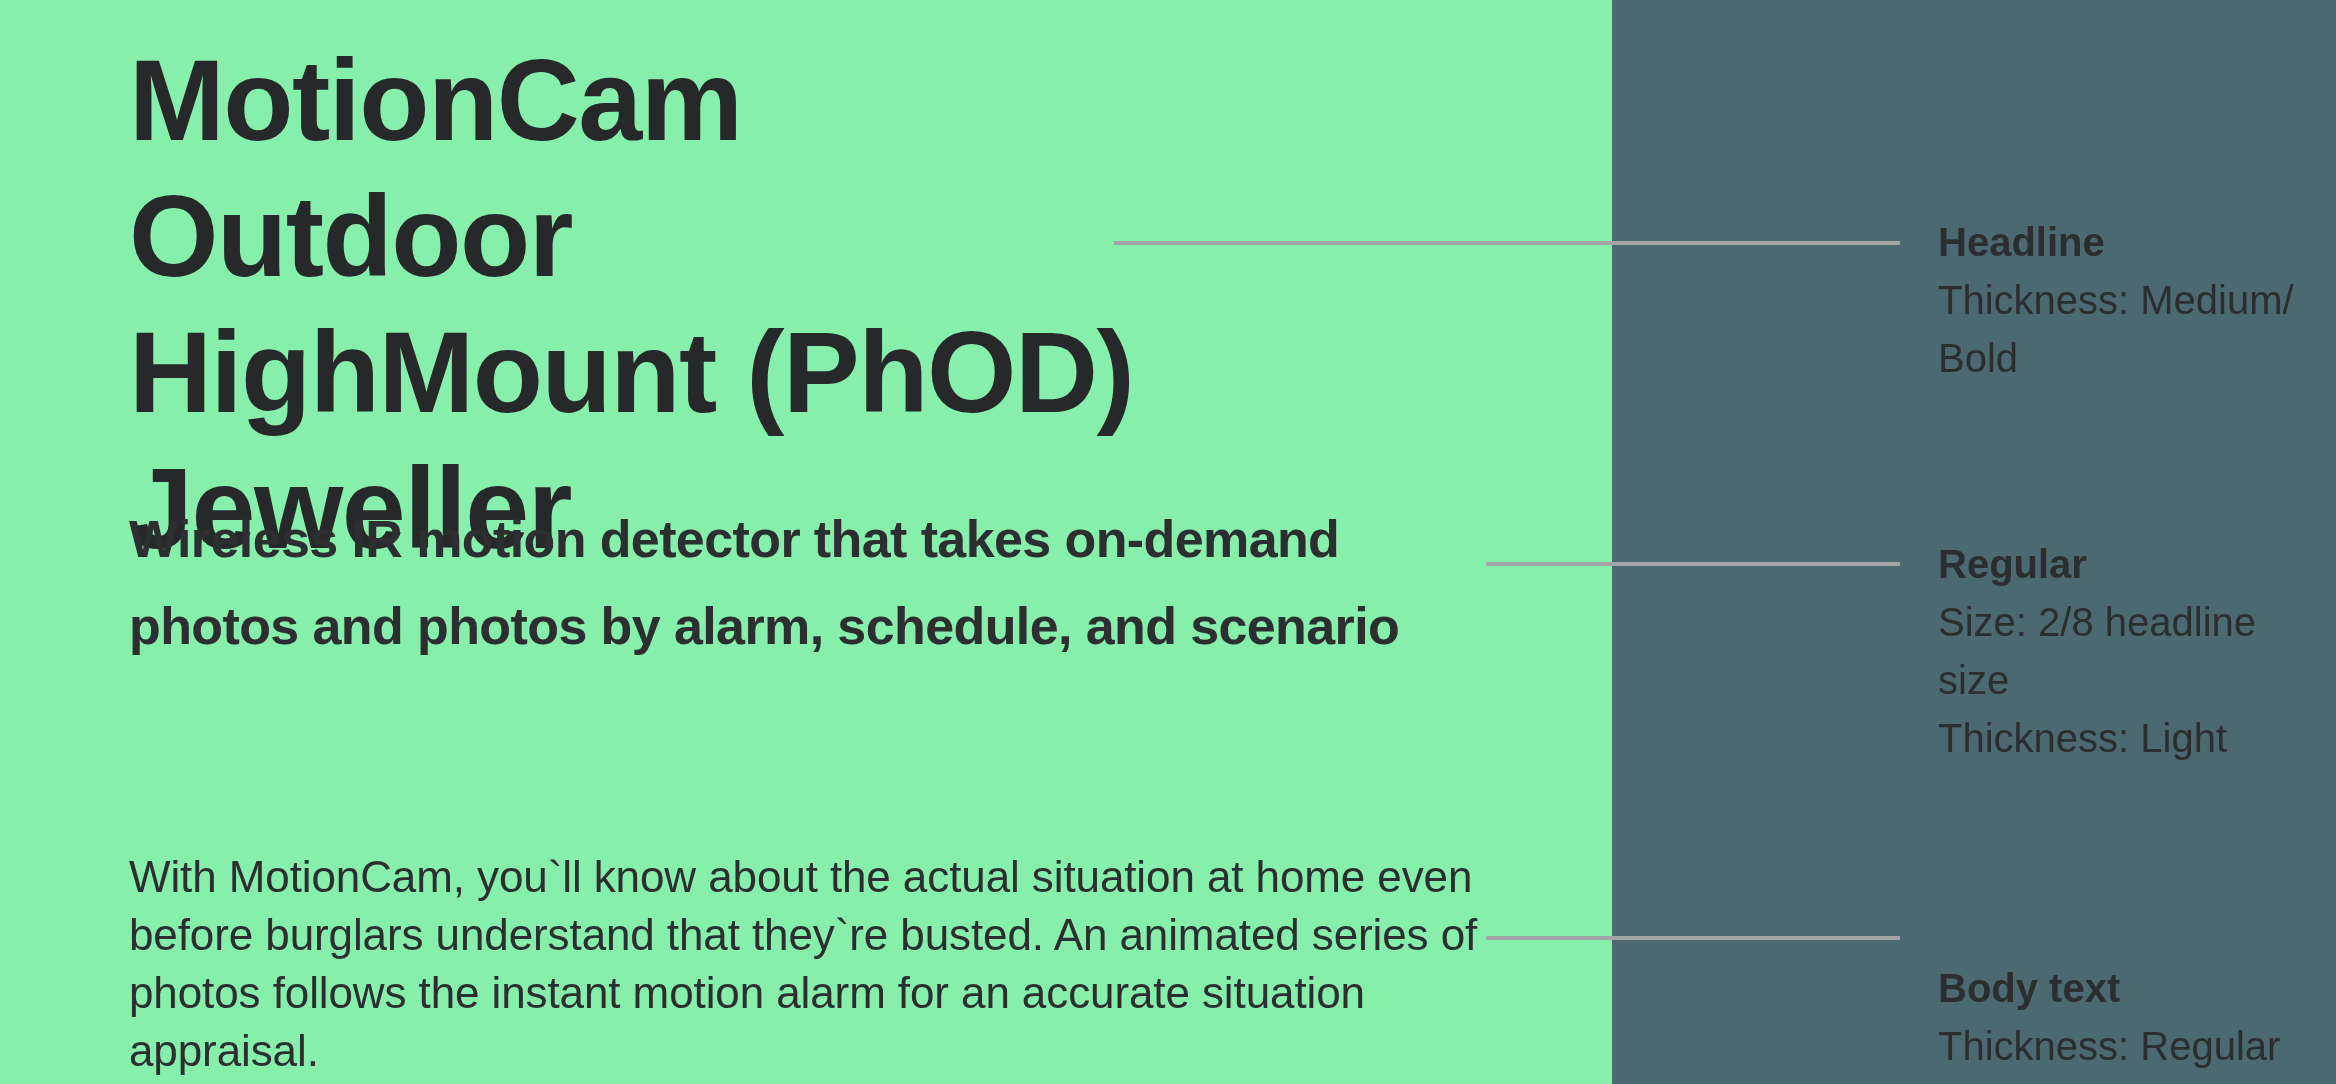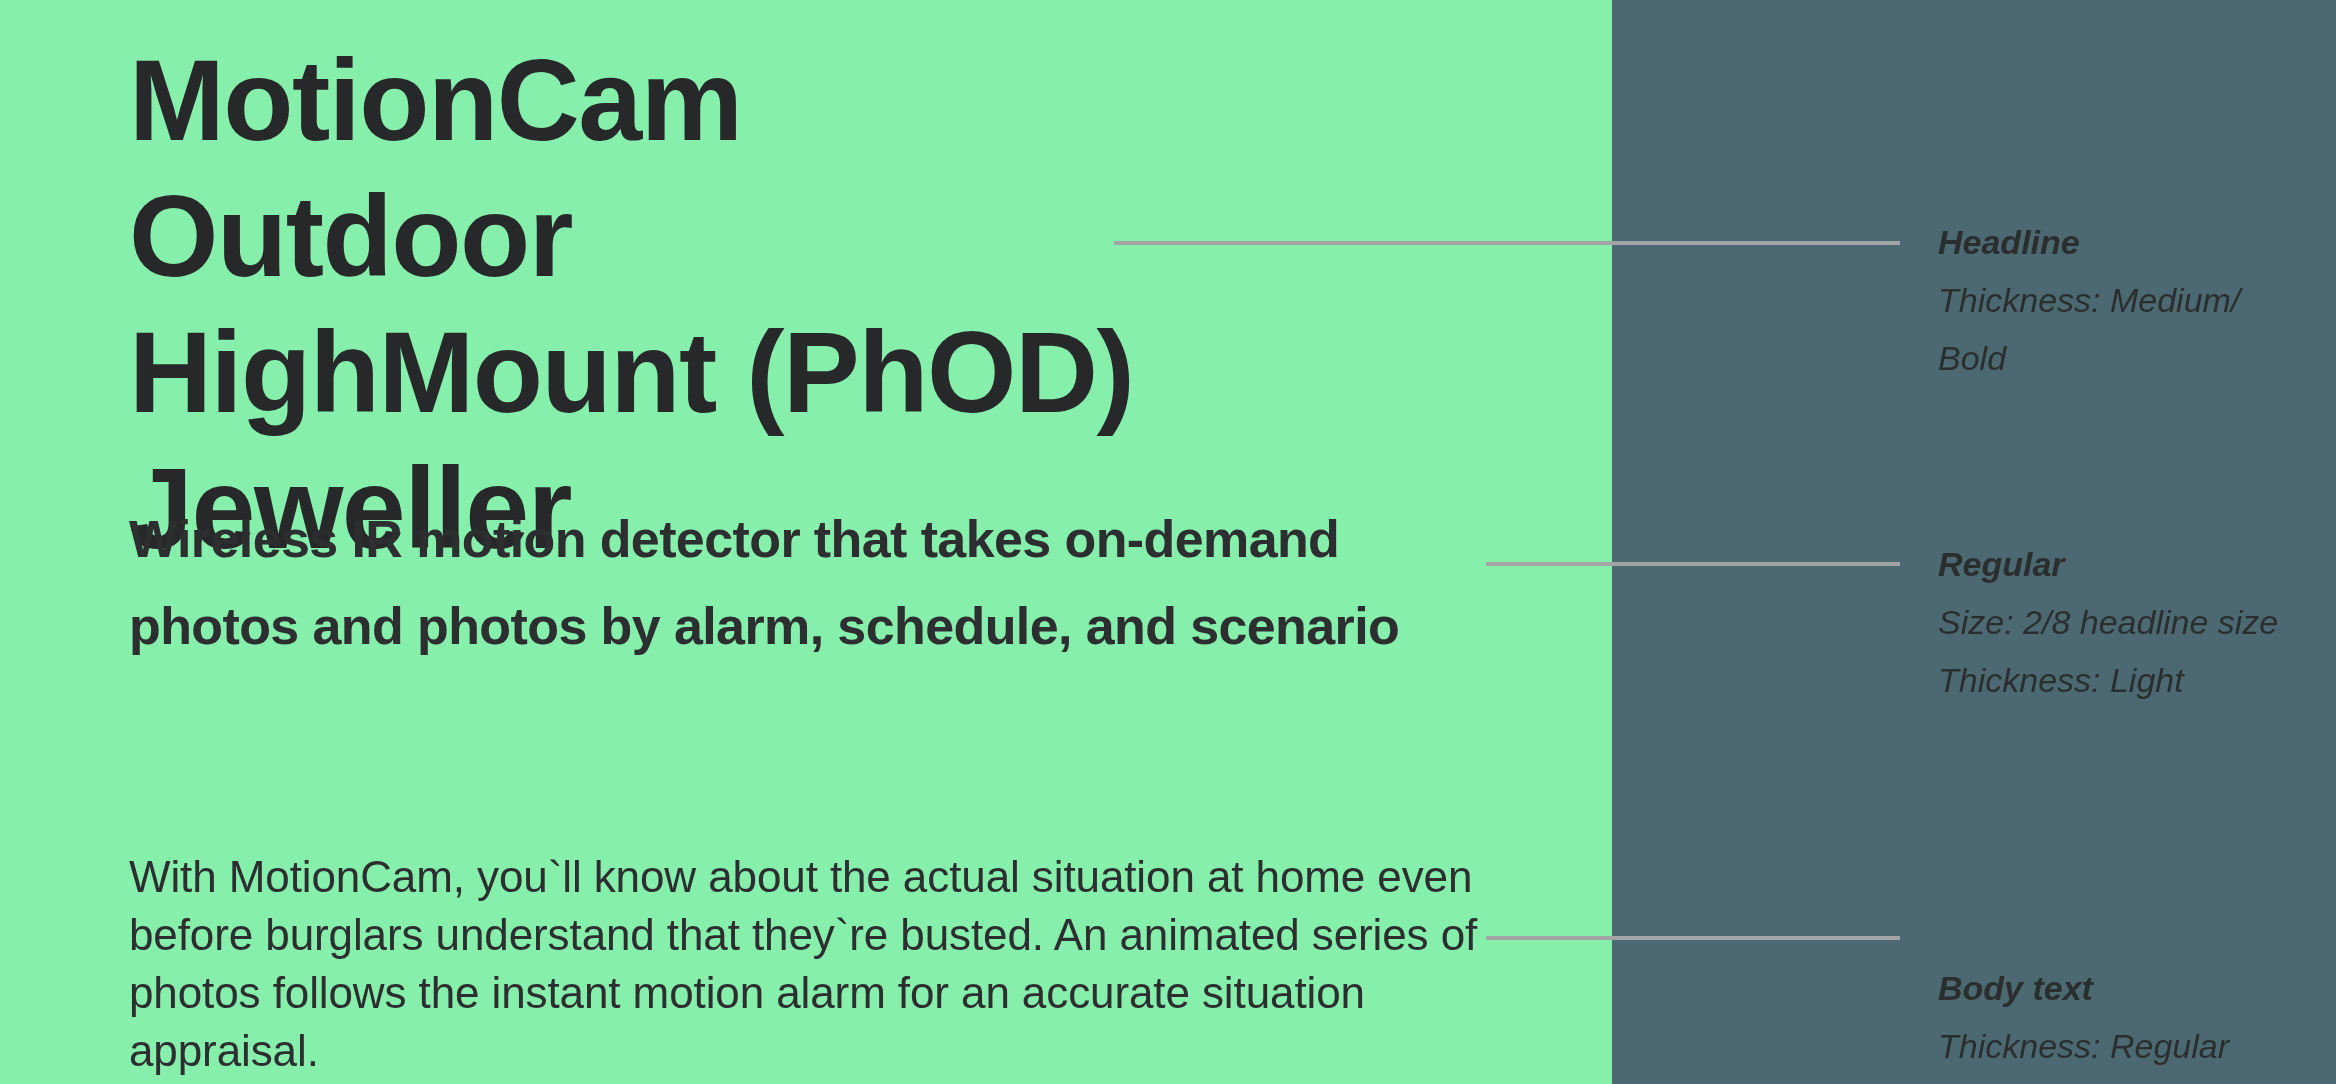--- a/index.html
+++ b/index.html
@@ -88,24 +88,23 @@
     letter-spacing: -0.1px;
     color: #2c2e2f;
   }
 
   
   .anno {
     position: absolute;
     left: 1938px;
     width: 398px;
     color: #2b2e2e;
-    font-size: 34px;
+    font-size: 40px;
     line-height: 58px;
     font-weight: 400;
-    font-style: italic;
   }
   .anno .anno-title {
     font-weight: 700;
     display: block;
   }
   .anno .anno-line {
     display: block;
     font-weight: 400;
   }
 

